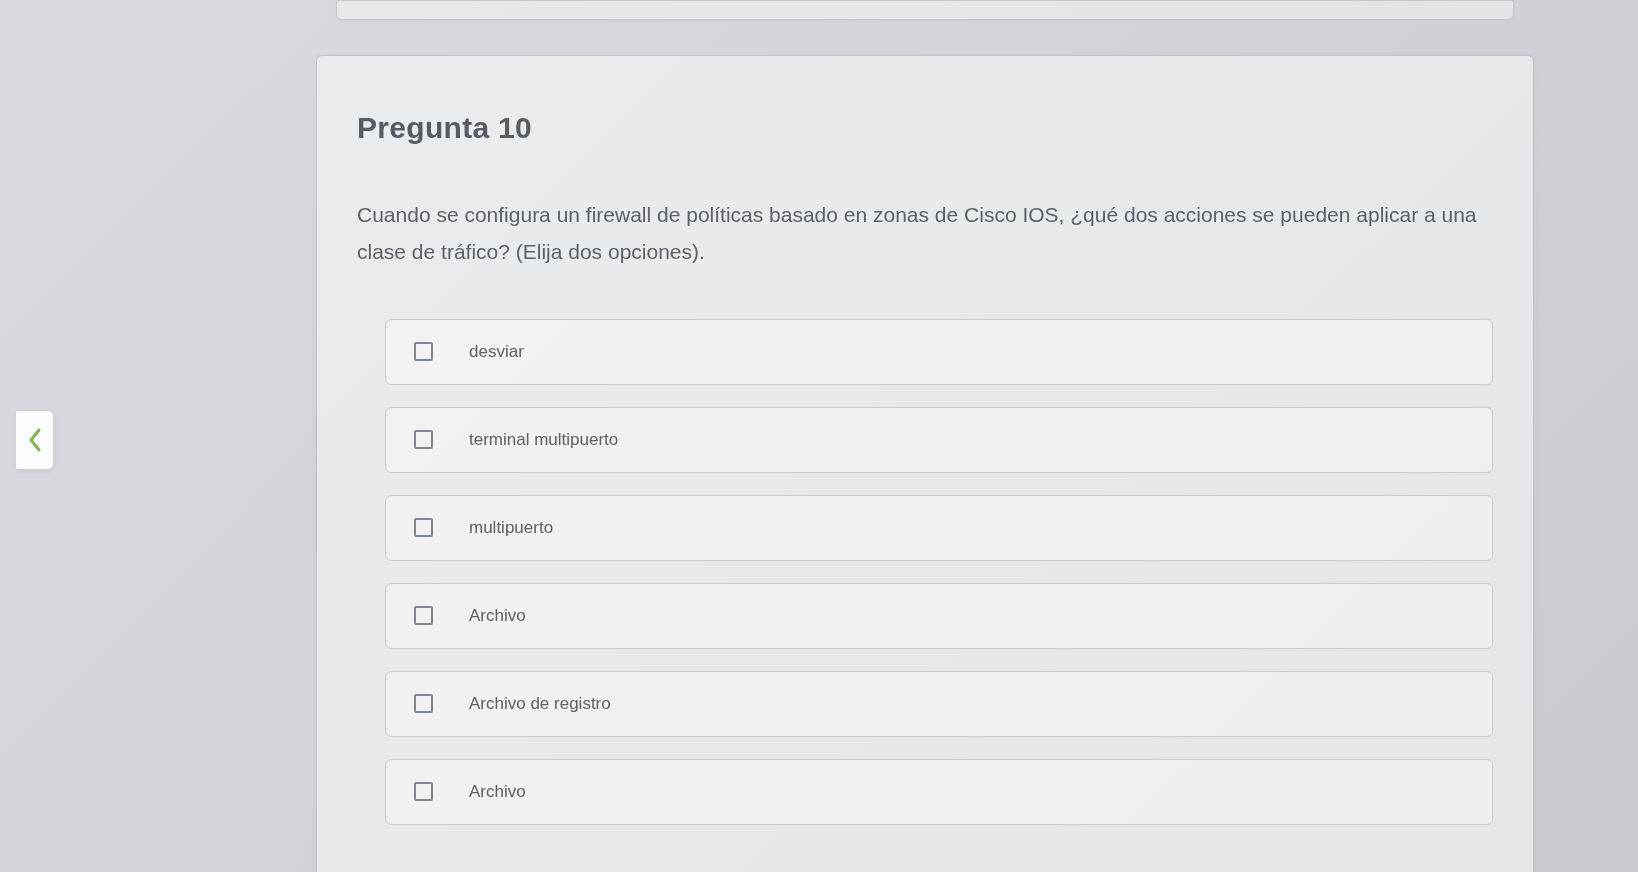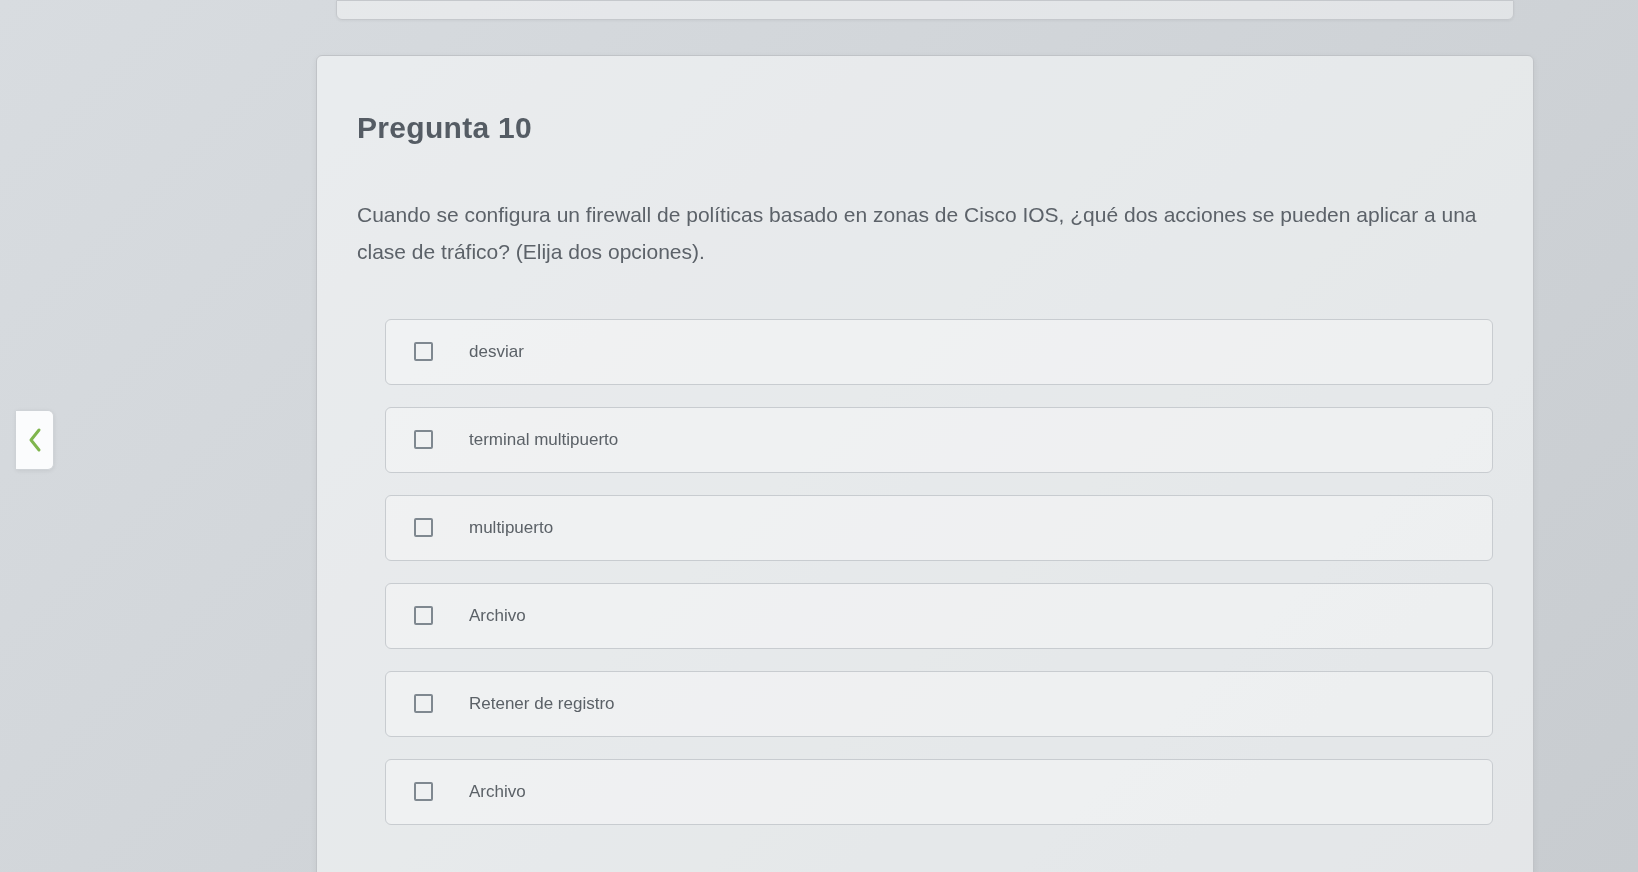--- a/index.html
+++ b/index.html
@@ -138,21 +138,21 @@
       <div class="option-row">
         <div class="checkbox"></div>
         <span class="option-label">multipuerto</span>
       </div>
       <div class="option-row">
         <div class="checkbox"></div>
         <span class="option-label">Archivo</span>
       </div>
       <div class="option-row">
         <div class="checkbox"></div>
-        <span class="option-label">Retener de registro</span>
+        <span class="option-label">Archivo de registro</span>
       </div>
       <div class="option-row">
         <div class="checkbox"></div>
         <span class="option-label">Archivo</span>
       </div>
     </div>
   </div>
 </div>
 
 </body></html>

